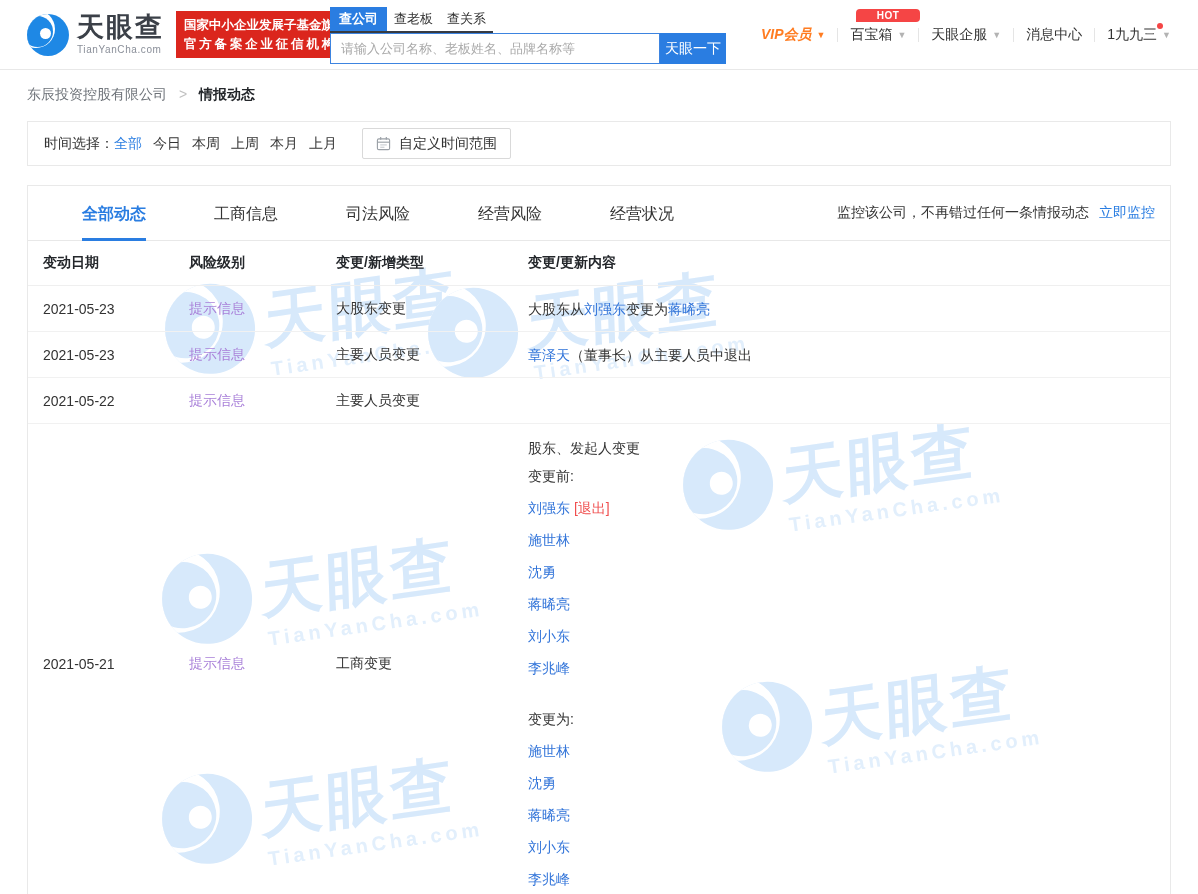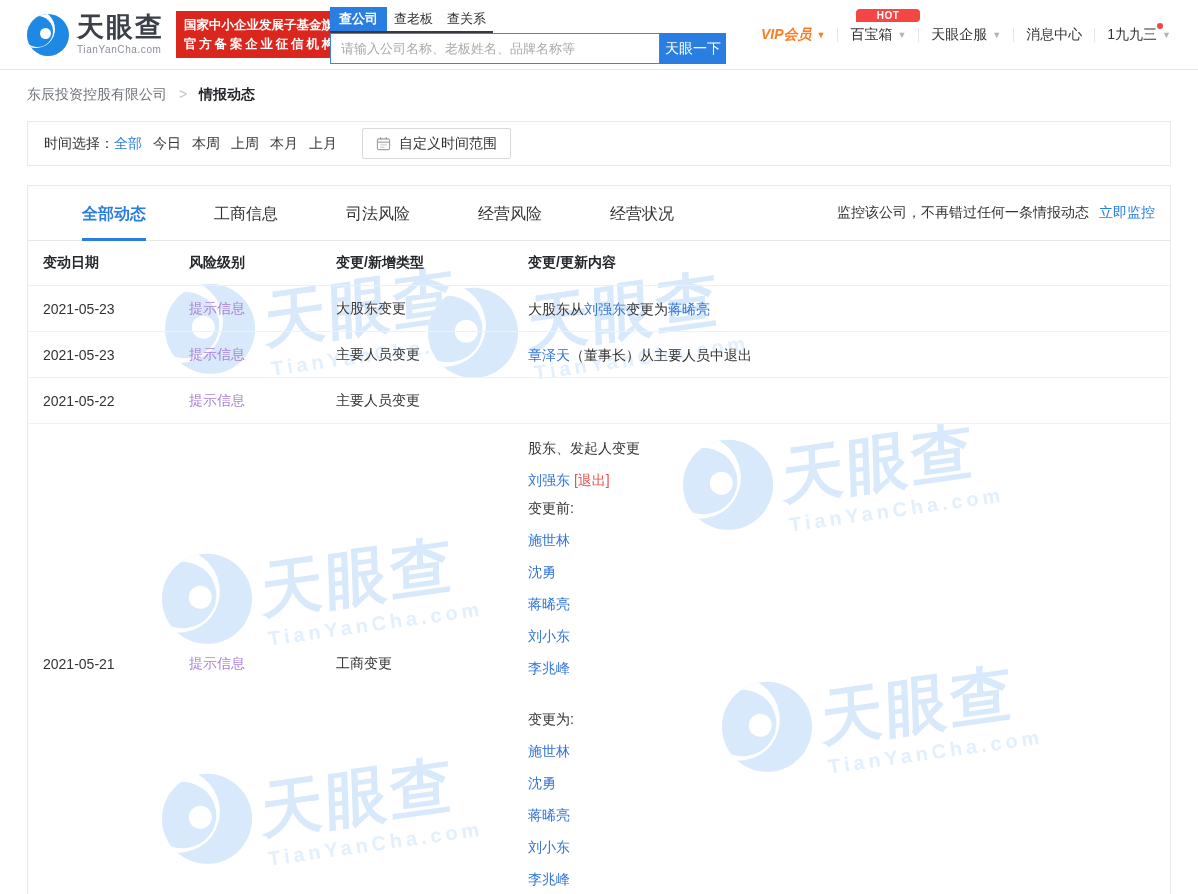--- a/index.html
+++ b/index.html
@@ -299,22 +299,22 @@
           <div class="t-cell c1 cell-date">2021-05-22</div>
           <div class="t-cell c2 cell-level">提示信息</div>
           <div class="t-cell c3 cell-type">主要人员变更</div>
         </div>
         <div class="t-row">
           <div class="t-cell c1 cell-date">2021-05-21</div>
           <div class="t-cell c2 cell-level">提示信息</div>
           <div class="t-cell c3 cell-type">工商变更</div>
           <div class="c4 cell-content multi">
             <div class="line plain"><span>股东、发起人变更</span></div>
+            <div class="line plain"><span>变更前:</span></div>
             <div class="line name"><span class="seg-link">刘强东</span><span> </span><span class="seg-danger">[退出]</span></div>
-            <div class="line plain"><span>变更前:</span></div>
             <div class="line name"><span class="seg-link">施世林</span></div>
             <div class="line name"><span class="seg-link">沈勇</span></div>
             <div class="line name"><span class="seg-link">蒋晞亮</span></div>
             <div class="line name"><span class="seg-link">刘小东</span></div>
             <div class="line name"><span class="seg-link">李兆峰</span></div>
             <div class="line section"><span>变更为:</span></div>
             <div class="line name"><span class="seg-link">施世林</span></div>
             <div class="line name"><span class="seg-link">沈勇</span></div>
             <div class="line name"><span class="seg-link">蒋晞亮</span></div>
             <div class="line name"><span class="seg-link">刘小东</span></div>

